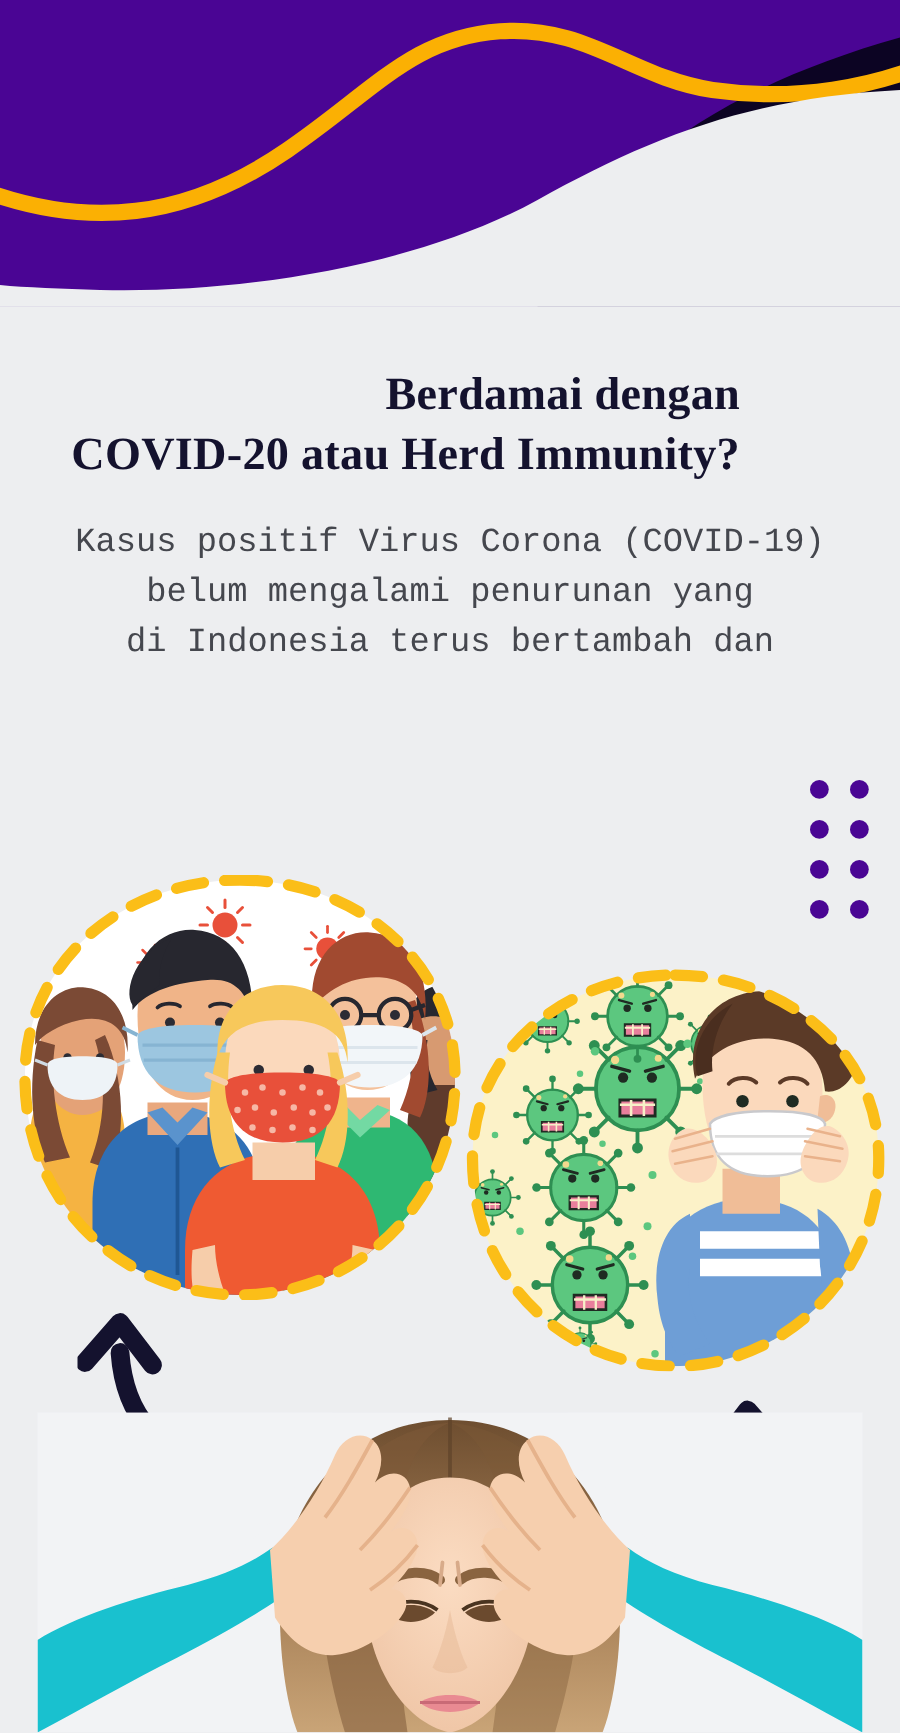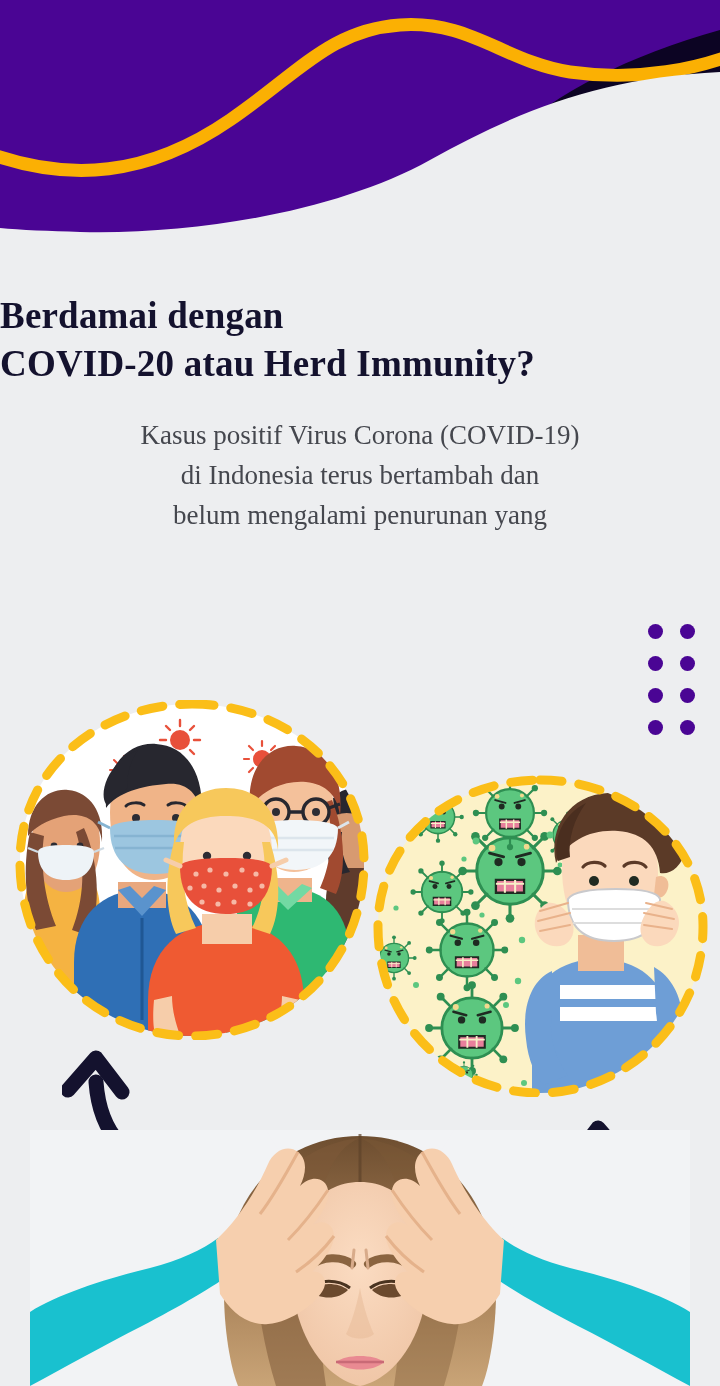--- a/index.html
+++ b/index.html
@@ -18,38 +18,38 @@
 
   
   #header-wave {
     position:absolute; top:0; left:0;
     width:720px; height:245px;
   }
 
   
   #headline-block {
     position:absolute; top:292px; left:0; width:592px;
-    text-align:left;
+    text-align:right;
   }
   .title-line {
     font-family:"Liberation Serif", serif;
     font-weight:bold;
     font-size:37px;
     line-height:48px;
     color:#14122e;
     letter-spacing:0.2px;
   }
 
   
   #subtitle-block {
     position:absolute; top:415px; left:36px; width:648px;
     text-align:center;
   }
   .sub-line {
-    font-family:Liberation Serif, serif;
+    font-family:Liberation Mono, monospace;
     font-weight:300;
     font-size:27px;
     line-height:40px;
     color:#45474e;
   }
 
   
   #dot-grid {
     position:absolute; top:624px; left:648px;
     display:grid;
@@ -105,22 +105,22 @@
              C50,231 20,230 0,228 Z" fill="#edeef0"></path>
   </svg>
 
   <div id="headline-block">
     <div class="title-line">Berdamai dengan</div>
     <div class="title-line">COVID-20 atau Herd Immunity?</div>
   </div>
 
   <div id="subtitle-block">
     <div class="sub-line">Kasus positif Virus Corona (COVID-19)</div>
+    <div class="sub-line">belum mengalami penurunan yang</div>
     <div class="sub-line">di Indonesia terus bertambah dan</div>
-    <div class="sub-line">belum mengalami penurunan yang</div>
   </div>
 
   <div id="dot-grid">
     <span class="grid-dot"></span>
     <span class="grid-dot"></span>
     <span class="grid-dot"></span>
     <span class="grid-dot"></span>
     <span class="grid-dot"></span>
     <span class="grid-dot"></span>
     <span class="grid-dot"></span>

